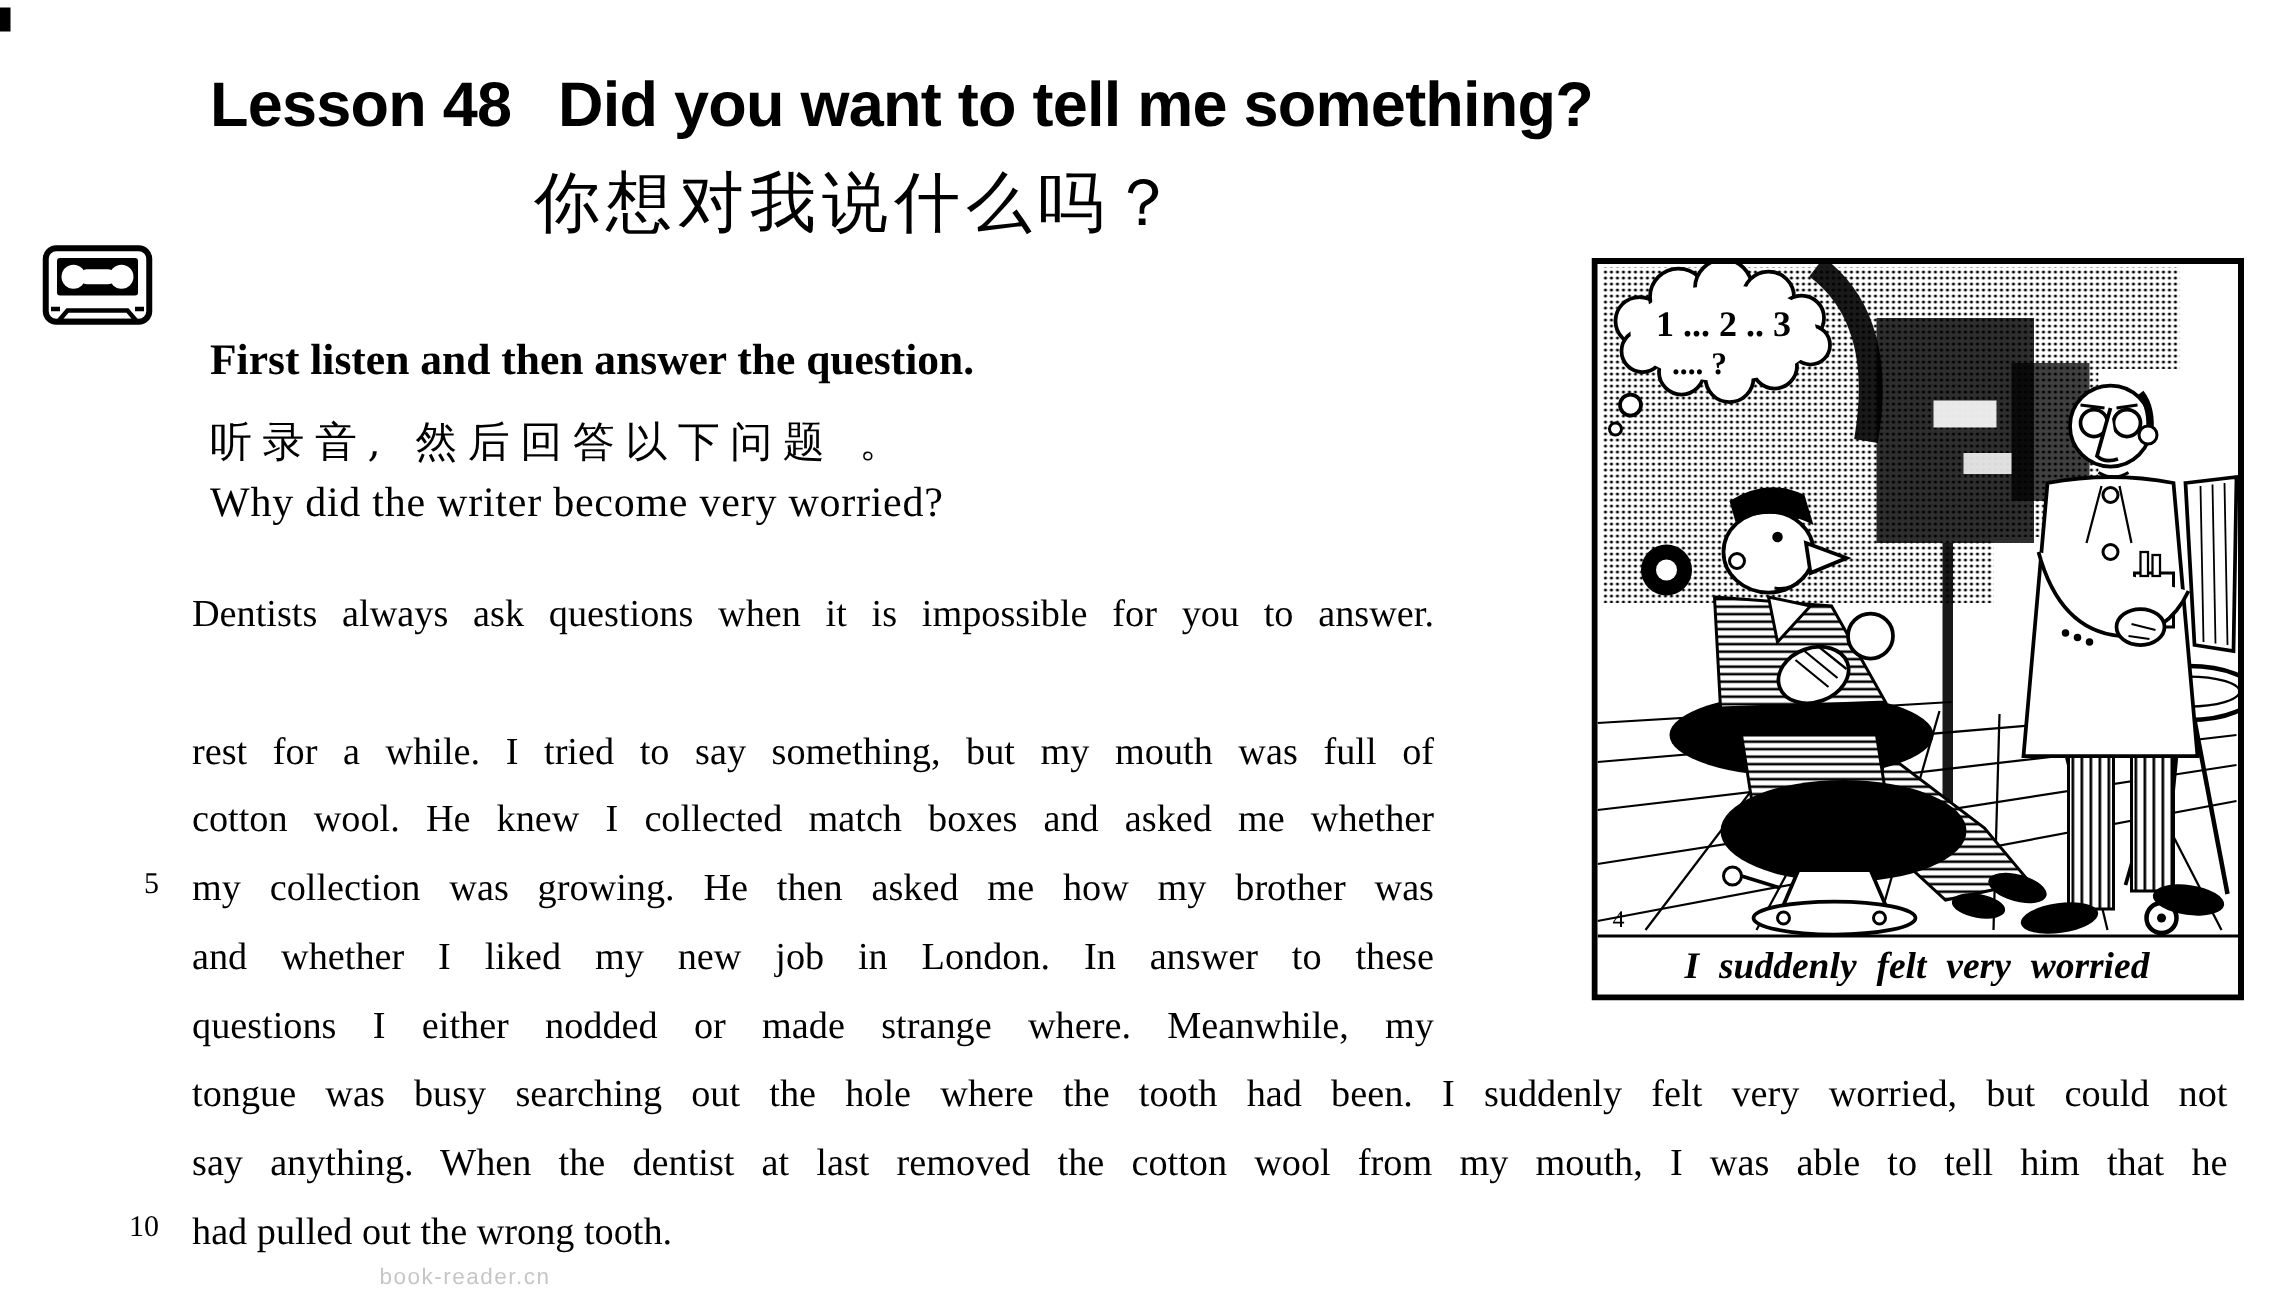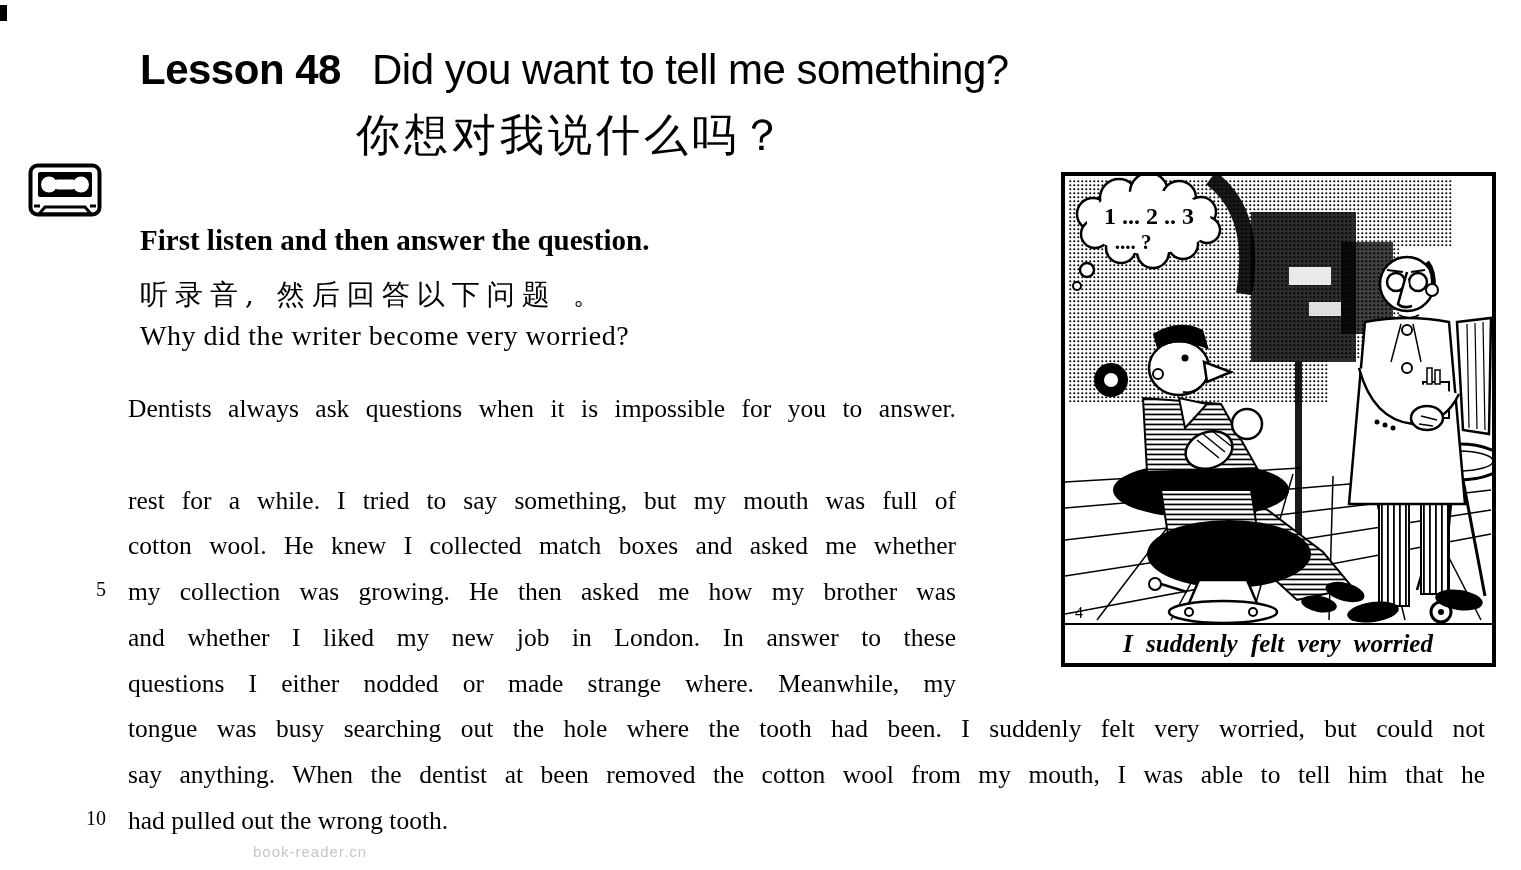--- a/index.html
+++ b/index.html
@@ -9,21 +9,21 @@
   }
   .scan-artifact { position:absolute; left:0; top:5px; width:7px; height:16px; background:#000; }
 
   
   .lesson-label {
     position:absolute; left:140px; top:46px;
     font-family:"Liberation Sans", sans-serif; font-weight:700; font-size:42px; letter-spacing:-0.5px;
   }
   .title-en {
     position:absolute; left:372px; top:46px;
-    font-family:"Liberation Sans", sans-serif; font-weight:400; font-size:42px; letter-spacing:-0.5px;
+    font-family:"Liberation Sans", sans-serif; font-weight:700; font-size:42px; letter-spacing:-0.5px;
   }
   .title-zh {
     position:absolute; left:356px; top:106px;
     font-family:"DejaVu Sans", sans-serif; font-weight:400; font-size:44px; letter-spacing:4px;
   }
 
   .cassette-wrap { position:absolute; left:28px; top:163px; width:74px; height:54px; }
 
   .listen-en { position:absolute; left:140px; top:224px; font-weight:700; font-size:29px; }
   .listen-zh {
@@ -102,21 +102,21 @@
   <div class="passage-line just w-narrow" style="top:667px">
     <span class="line-no"></span>
     <div class="line-text">questions I either nodded or made strange where. Meanwhile, my</div>
   </div>
   <div class="passage-line just w-wide" style="top:712px">
     <span class="line-no"></span>
     <div class="line-text">tongue was busy searching out the hole where the tooth had been. I suddenly felt very worried, but could not</div>
   </div>
   <div class="passage-line just w-wide" style="top:758px">
     <span class="line-no"></span>
-    <div class="line-text">say anything. When the dentist at been removed the cotton wool from my mouth, I was able to tell him that he</div>
+    <div class="line-text">say anything. When the dentist at last removed the cotton wool from my mouth, I was able to tell him that he</div>
   </div>
   <div class="passage-line" style="top:804px">
     <span class="line-no">10</span>
     <div class="line-text">had pulled out the wrong tooth.</div>
   </div>
 
   <div class="illustration">
     <svg viewBox="0 0 435 495" width="435" height="495">
       <defs>
         <pattern id="dots" patternUnits="userSpaceOnUse" width="4" height="4">

